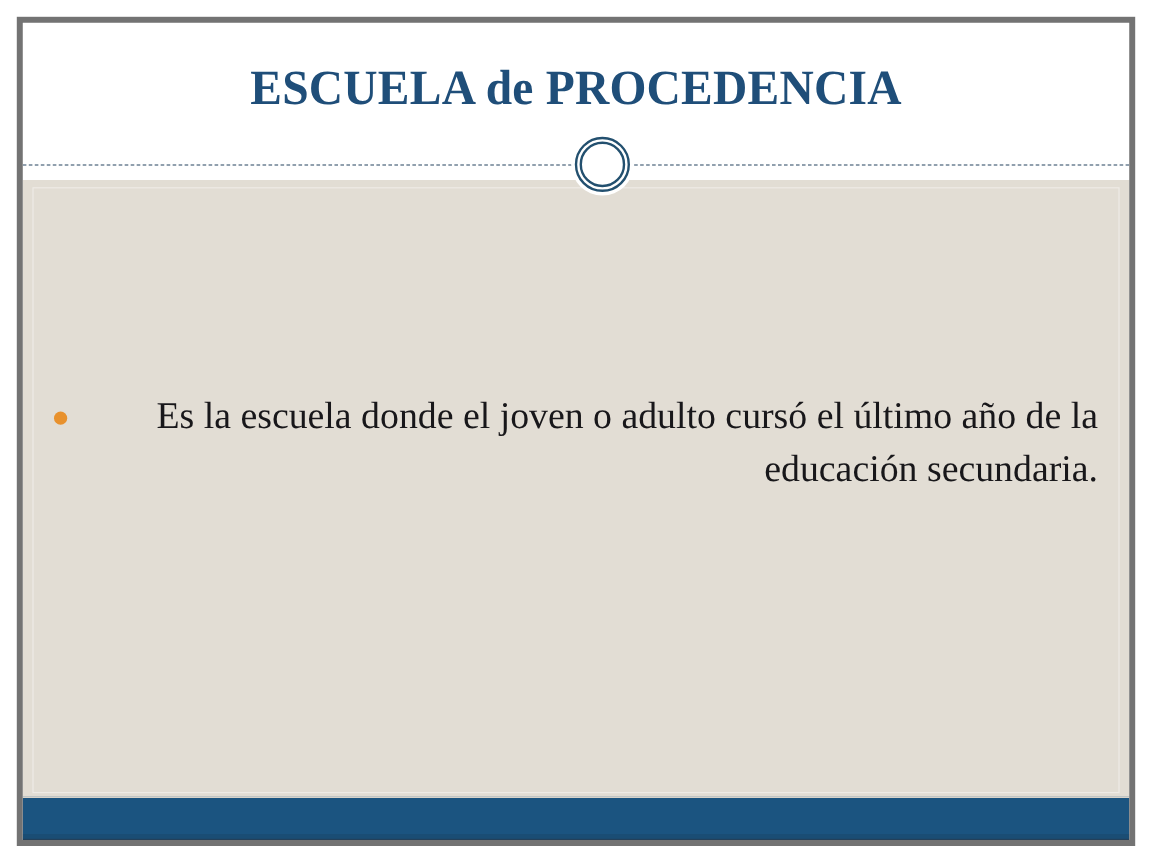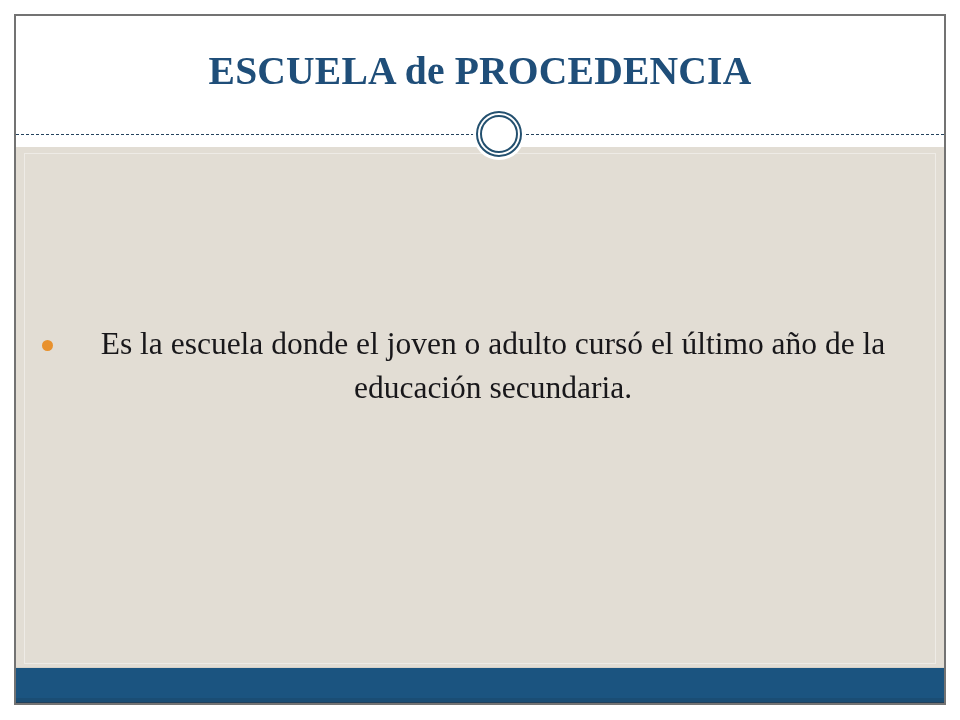--- a/index.html
+++ b/index.html
@@ -22,21 +22,21 @@
     background: #ffffff;
   }
 
   .slide-frame {
     position: absolute;
     left: 14px;
     top: 14px;
     width: 932px;
     height: 691px;
     background: #ffffff;
-    border: 2px solid #737373;
+    border: 5px solid #737373;
     box-sizing: border-box;
     overflow: hidden;
   }
 
   
   .title-band {
     position: absolute;
     left: 0;
     top: 0;
     width: 100%;
@@ -162,21 +162,21 @@
     background: #e8912d;
   }
 
   .bullet-text {
     flex: 1 1 auto;
     color: #18171a;
     font-family: "Liberation Serif", "DejaVu Serif", serif;
     font-weight: normal;
     font-size: 31.5px;
     line-height: 44px;
-    text-align: center;
+    text-align: right;
     max-width: 860px;
   }
 
   
   .bottom-band {
     position: absolute;
     left: 0;
     right: 0;
     bottom: 0;
     height: 35px;

